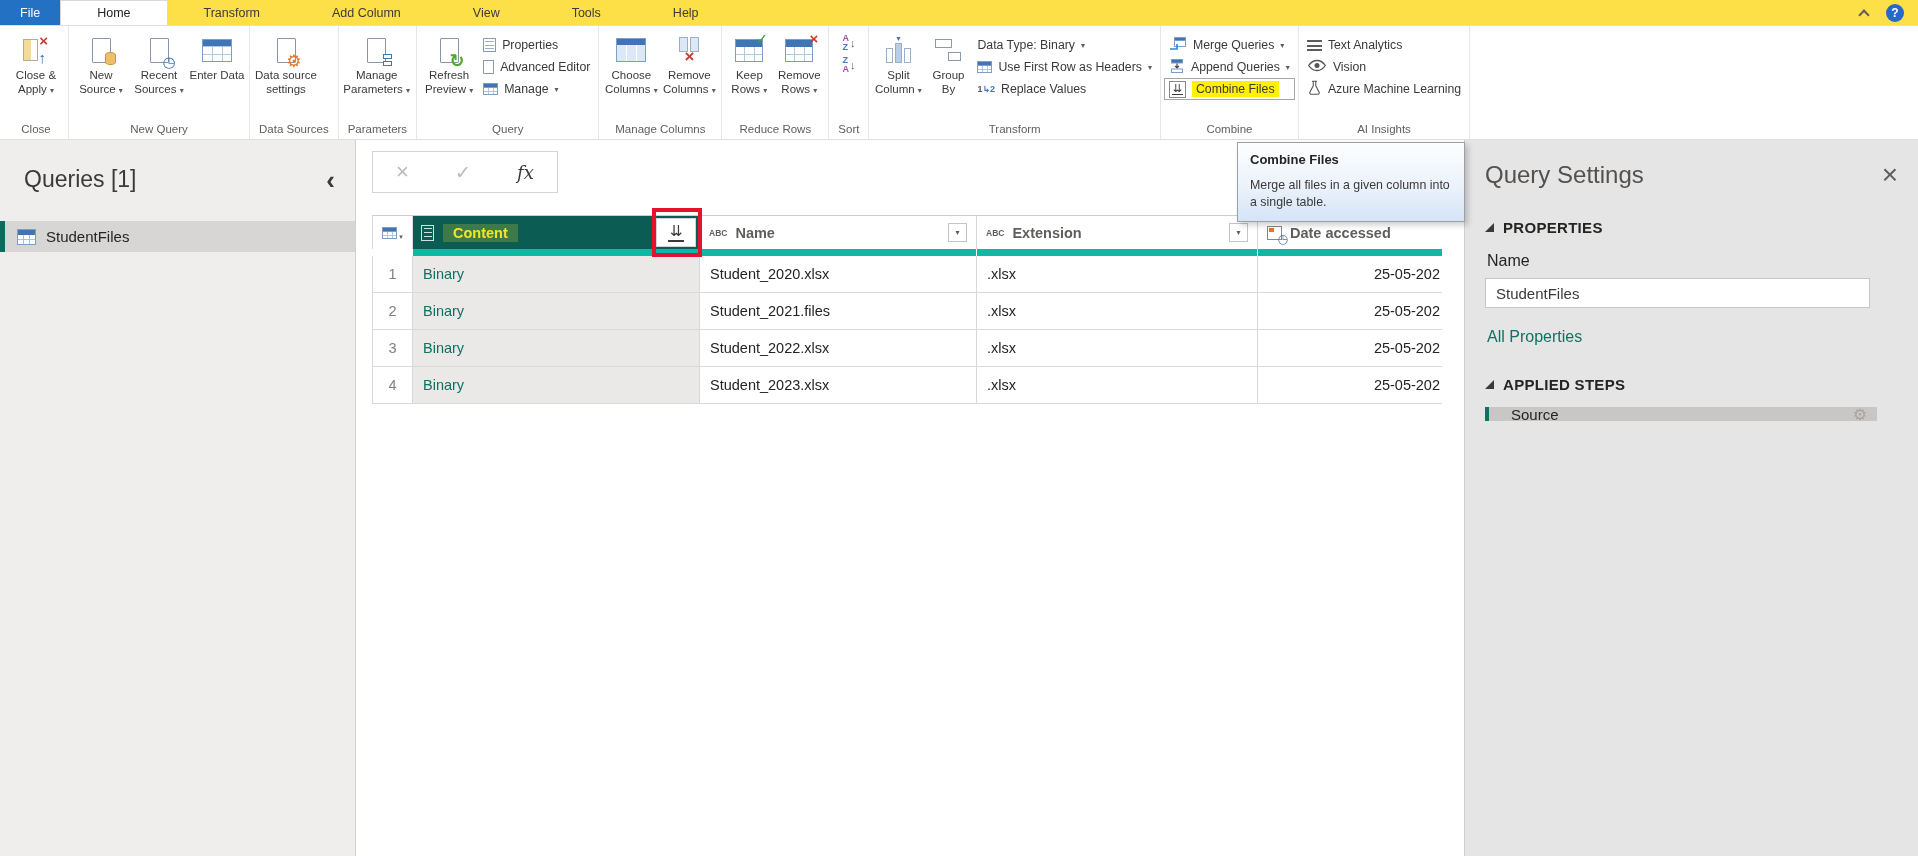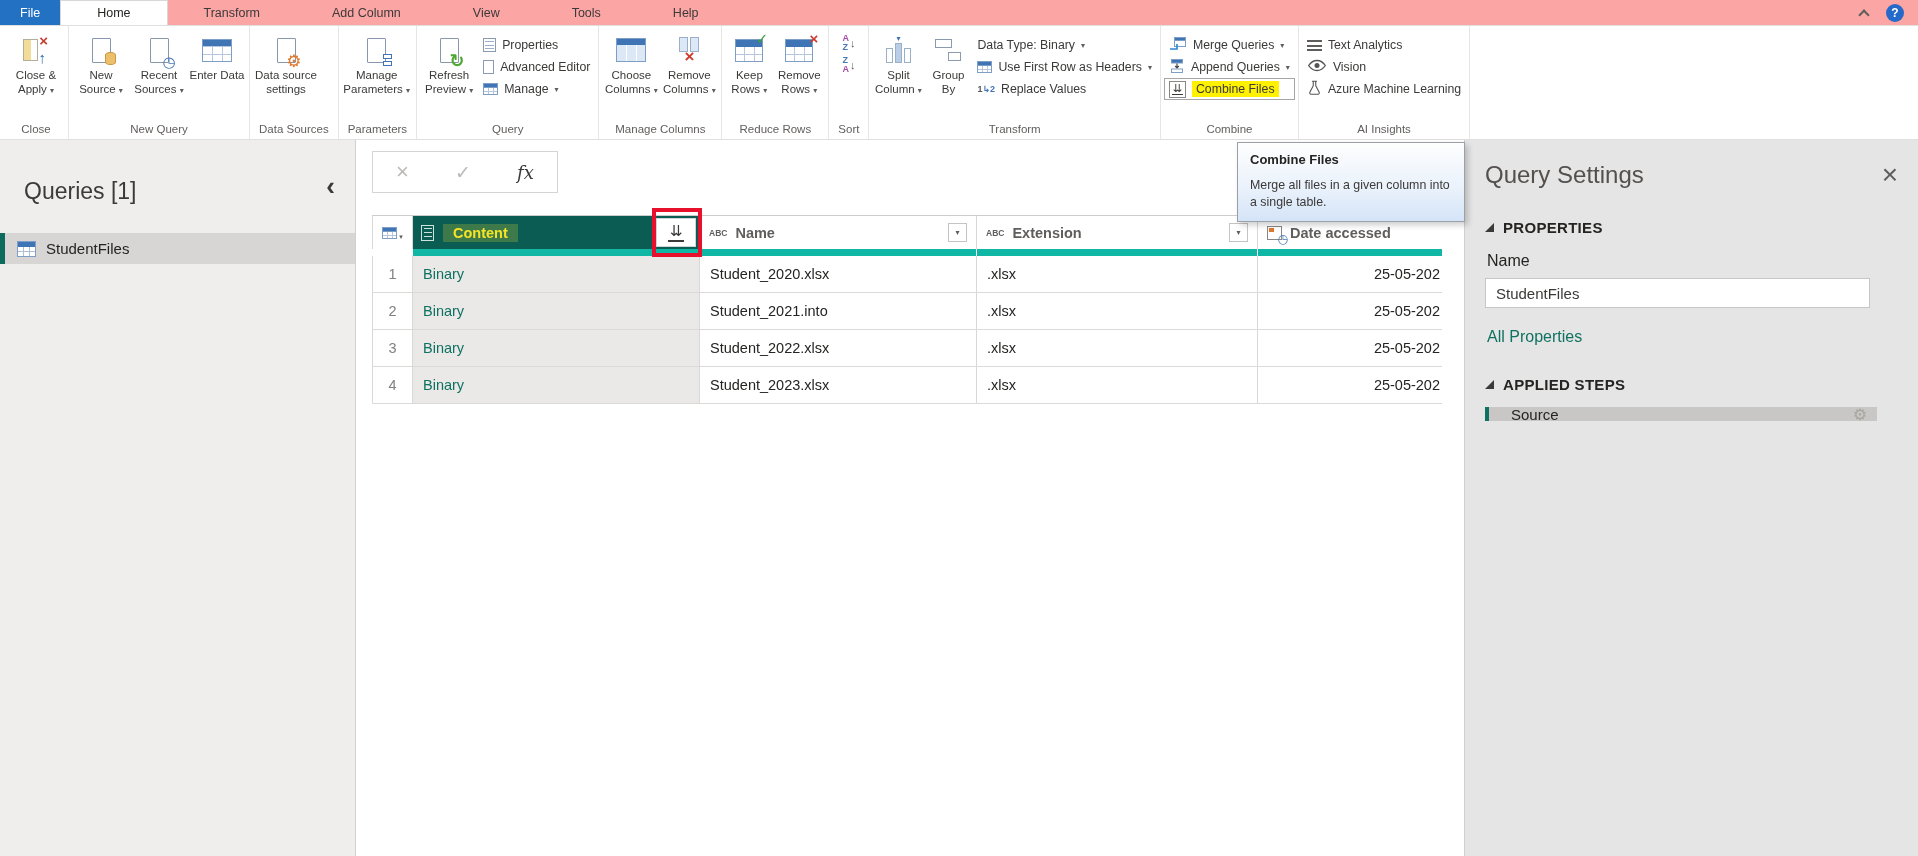--- a/index.html
+++ b/index.html
@@ -1,20 +1,20 @@
 <!DOCTYPE html>
 <html><head>
 <meta charset="utf-8">
 <style>
   * { box-sizing: border-box; margin: 0; padding: 0; }
   html,body { width:1918px; height:856px; overflow:hidden; }
   body { font-family:"Liberation Sans","DejaVu Sans",sans-serif; background:#fff; color:#252423; }
 
   
-  .tabbar { height:26px; background:#fca5a5; border-bottom:1px solid #e1dfdd; display:flex; align-items:stretch; position:relative; }
+  .tabbar { height:26px; background:#fde047; border-bottom:1px solid #e1dfdd; display:flex; align-items:stretch; position:relative; }
   .tab { display:flex; align-items:center; padding:0 36px; font-size:12.5px; color:#3b3a39; }
   .tab.file { background:#2271c3; color:#fff; padding:0 20px; }
   .tab.active { background:#fff; border-left:1px solid #d8d8d8; border-right:1px solid #d8d8d8; border-top:1px solid #d8d8d8; color:#252423; }
   .tab-right { position:absolute; right:14px; top:0; height:100%; display:flex; align-items:center; gap:18px; }
   .chev-up { width:8px; height:8px; border-left:2px solid #605e5c; border-top:2px solid #605e5c; transform:rotate(45deg); margin-top:4px; }
   .help-circle { width:18px; height:18px; border-radius:50%; background:#2569c9; color:#fff; font-size:12px; font-weight:bold; display:flex; align-items:center; justify-content:center; }
 
   
   .ribbon { height:114px; background:#fff; border-bottom:1px solid #e1dfdd; display:flex; align-items:stretch; padding-left:4px; }
   .rgroup { display:flex; flex-direction:column; border-right:1px solid #e8e6e4; padding:0 3px; }
@@ -78,21 +78,21 @@
     background-size:100% 3.5px,100% 100%,100% 100%; background-repeat:no-repeat,repeat,repeat; }
   .ic-combinefiles { width:17px; height:17px; border:1px solid #8a8886; background:#fff; display:flex; align-items:center; justify-content:center; }
   .cfg { font-size:11px; color:#3b3a39; border-bottom:1.5px solid #3b3a39; line-height:1.05; padding:0 1px; }
   .ic-lines { width:15px; height:11px; background:repeating-linear-gradient(180deg,#5f5d5b 0 2px,transparent 2px 4.5px); }
 
   
   .main { display:flex; height:716px; }
 
   .sidebar { width:356px; background:#efeeec; border-right:1px solid #d2d0ce; }
   .q-title-row { display:flex; align-items:center; margin:26px 20px 0 24px; }
-  .q-title { font-size:23px; color:#3b3a39; flex:1;margin-top:12px; }
+  .q-title { font-size:23px; color:#3b3a39; flex:1; }
   .q-collapse { font-size:26px; color:#3b3a39; font-weight:bold; line-height:1; }
   .q-item { margin-top:28px; height:31px; background:#d8d6d4; display:flex; align-items:center; border-left:5px solid #0c6b5c; padding-left:12px; gap:10px; }
   .mtable { width:19px; height:16px; border:1px solid #7f9ec6; background-color:#fff;
     background-image:linear-gradient(#3f74b5,#3f74b5),repeating-linear-gradient(90deg,transparent 0 5px,#aebfd6 5px 6px),repeating-linear-gradient(180deg,transparent 0 4px,#aebfd6 4px 5px);
     background-size:100% 5px,100% 100%,100% 100%; background-repeat:no-repeat,repeat,repeat; }
   .q-item-label { font-size:15px; color:#252423; }
 
   .editor { flex:1; background:#fff; position:relative; padding:11px 0 0 16px; }
   .fbar { display:flex; width:1070px; height:42px; margin-bottom:22px; }
   .fbtns { width:186px; border:1px solid #d6d4d2; background:#fff; display:flex; align-items:center; justify-content:space-around; margin-right:8px; }
@@ -514,21 +514,21 @@
       <div class="grow">
         <div class="gc c-num">1</div>
         <div class="gc c-content">Binary</div>
         <div class="gc c-name">Student_2020.xlsx</div>
         <div class="gc c-ext">.xlsx</div>
         <div class="gc c-date">25-05-202</div>
       </div>
       <div class="grow">
         <div class="gc c-num">2</div>
         <div class="gc c-content">Binary</div>
-        <div class="gc c-name">Student_2021.into</div>
+        <div class="gc c-name">Student_2021.files</div>
         <div class="gc c-ext">.xlsx</div>
         <div class="gc c-date">25-05-202</div>
       </div>
       <div class="grow">
         <div class="gc c-num">3</div>
         <div class="gc c-content">Binary</div>
         <div class="gc c-name">Student_2022.xlsx</div>
         <div class="gc c-ext">.xlsx</div>
         <div class="gc c-date">25-05-202</div>
       </div>

